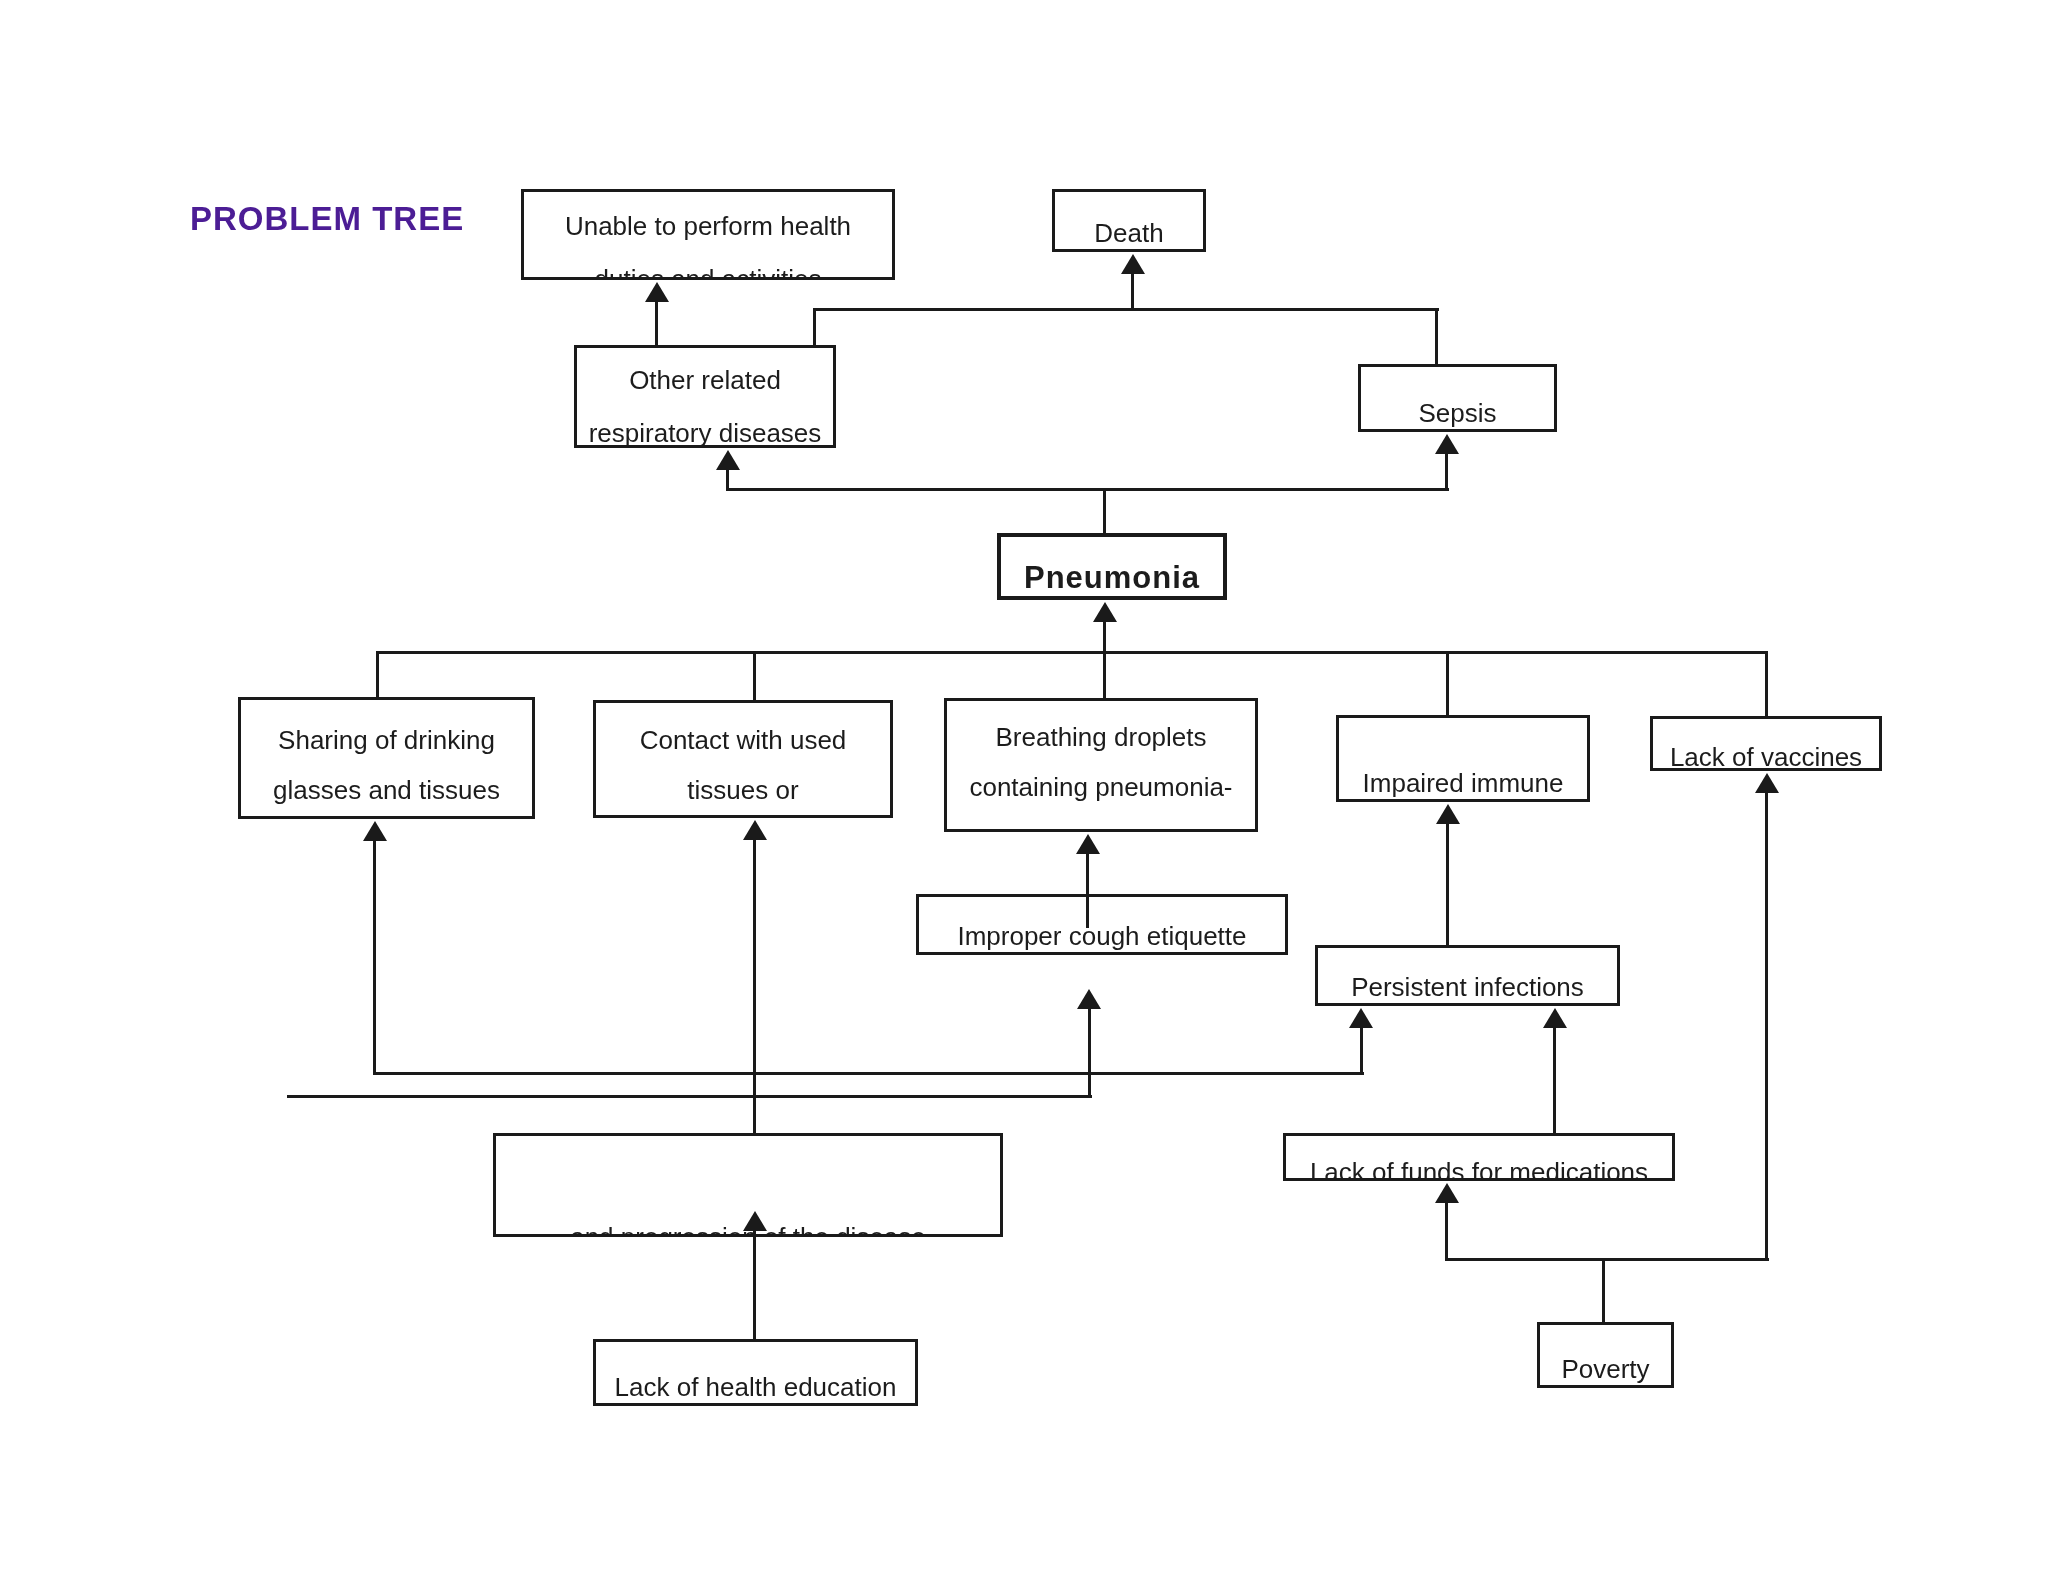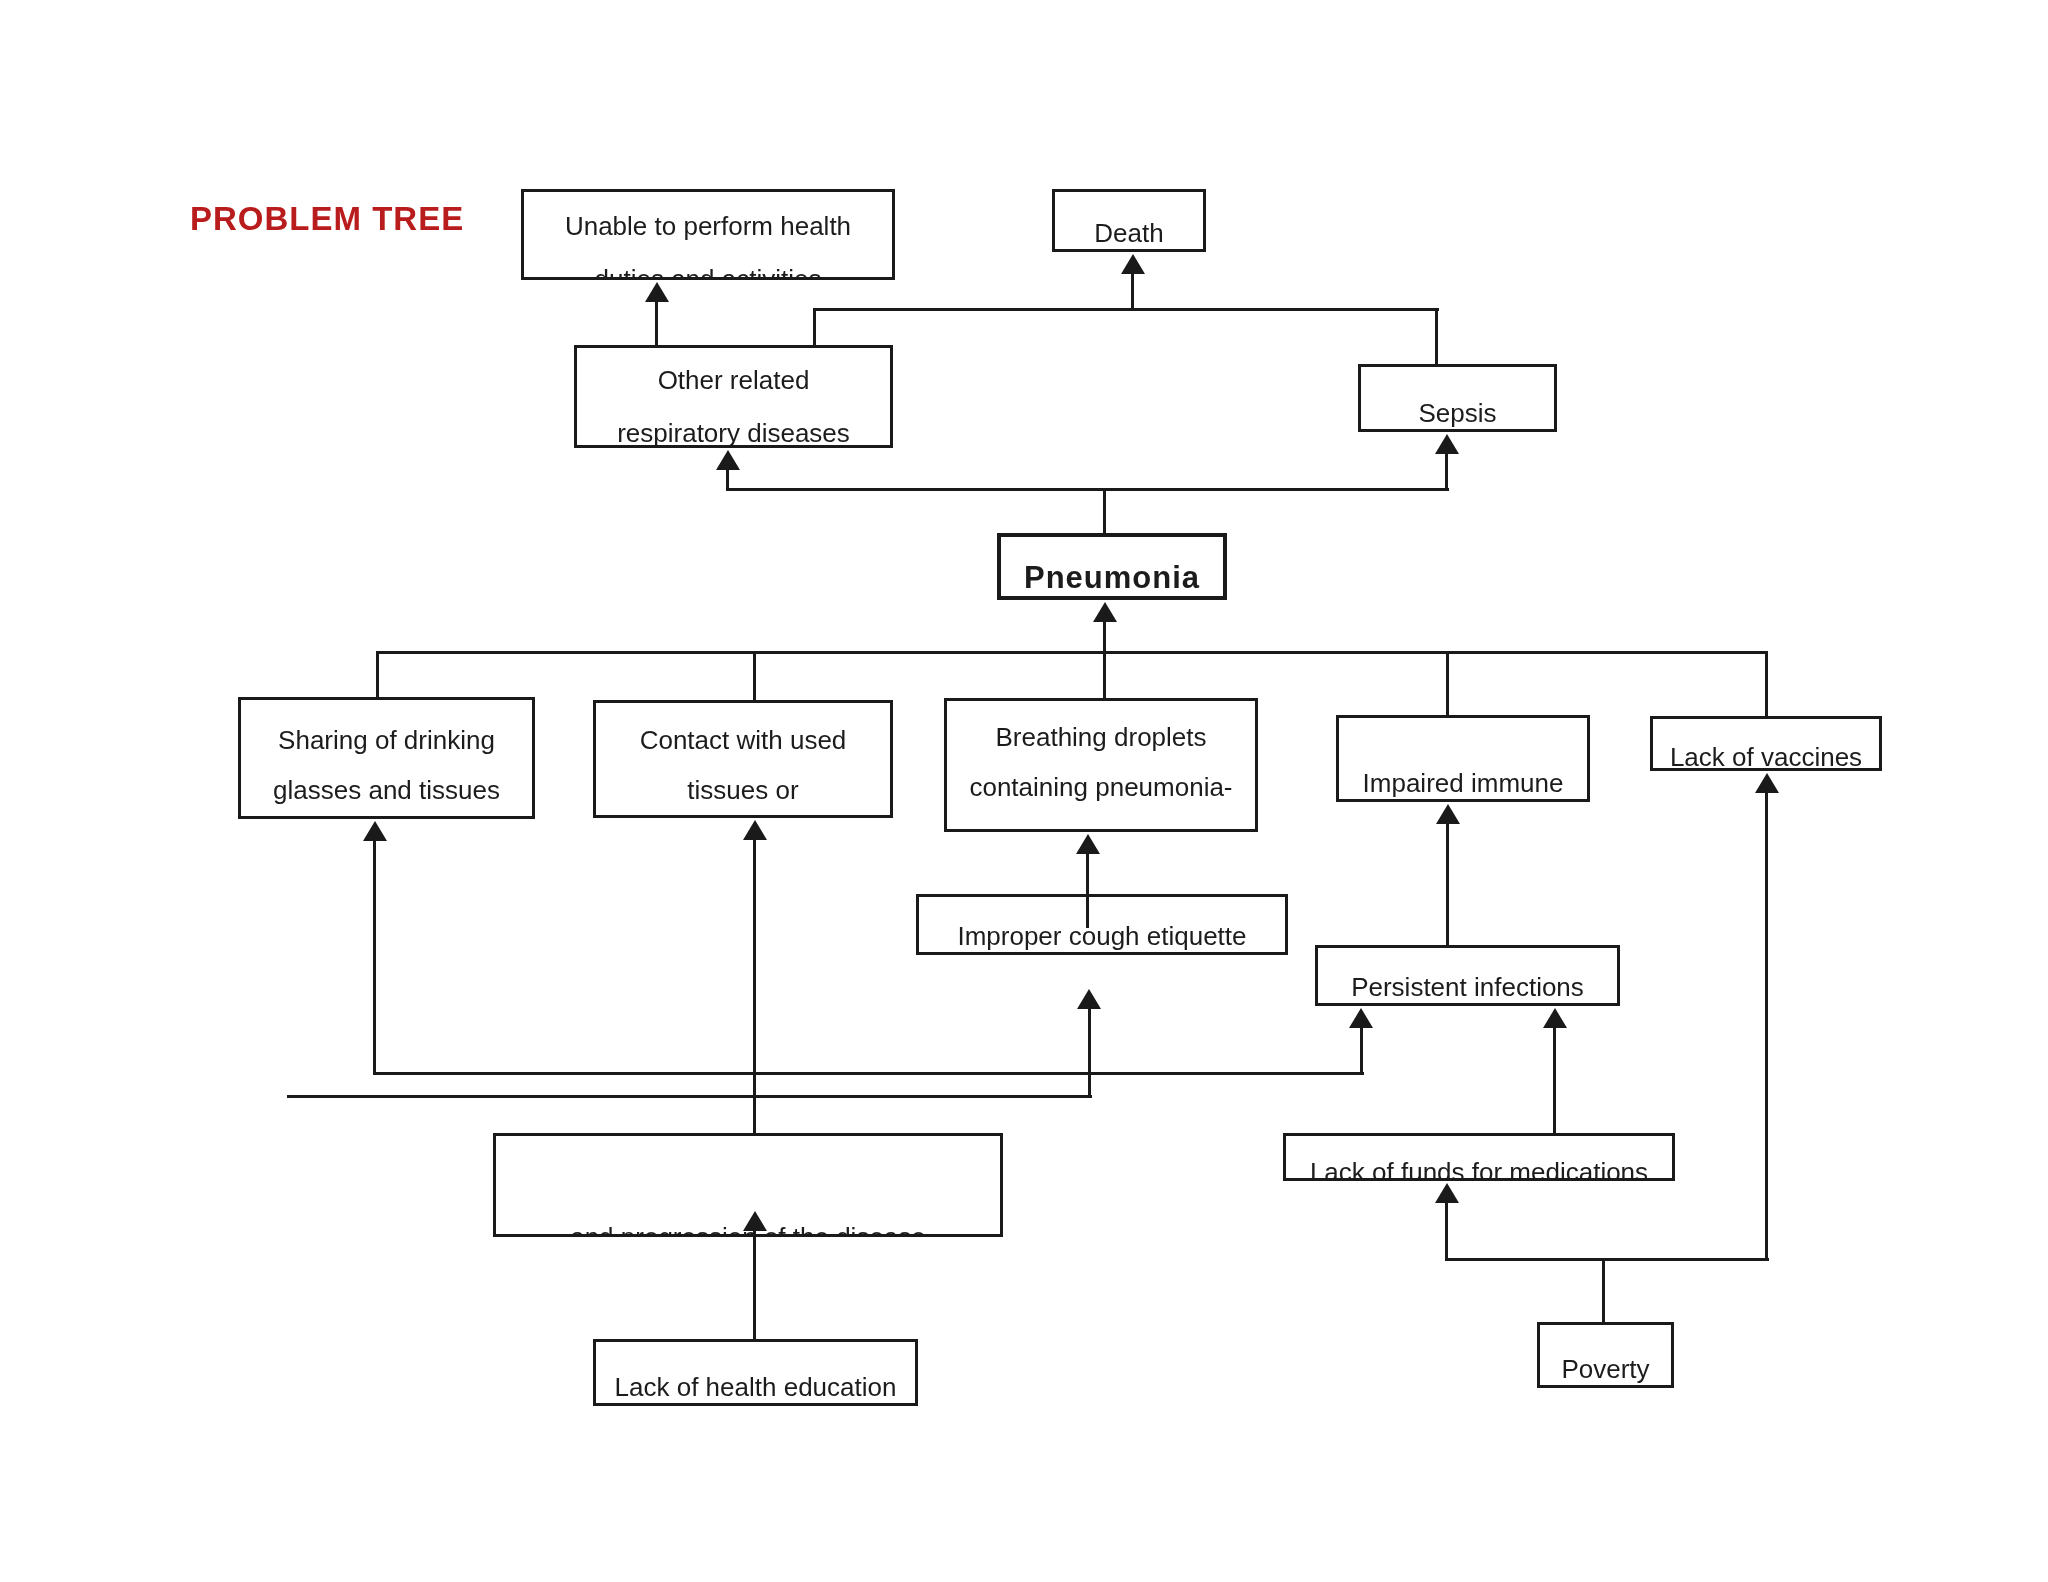--- a/index.html
+++ b/index.html
@@ -2,21 +2,21 @@
 <html><head>
 <meta charset="utf-8">
 <style>
   html,body{margin:0;padding:0}
   body{
     width:2048px;height:1582px;position:relative;background:#ffffff;
     font-family:"Liberation Sans", sans-serif;color:#1c1c1c;overflow:hidden;
   }
   .title{
     position:absolute;left:190px;top:200px;font-size:33px;font-weight:bold;
-    letter-spacing:1px;color:#b91c1c;white-space:nowrap;
+    letter-spacing:1px;color:#4c1d95;white-space:nowrap;
   }
   .box{
     position:absolute;background:#ffffff;border:3px solid #1a1a1a;
     box-sizing:border-box;overflow:hidden;z-index:1;
   }
   .box .tl{
     position:absolute;left:0;right:0;text-align:center;
     font-size:26px;line-height:30px;white-space:nowrap;
   }
   .center{display:flex;align-items:flex-end;justify-content:center;font-size:26px;white-space:nowrap}
@@ -35,21 +35,21 @@
 
 <div class="box" style="left:521px;top:189px;width:374px;height:91px">
   <span class="tl" style="top:19px">Unable to perform health</span>
   <span class="tl" style="top:72px">duties and activities</span>
 </div>
 
 <div class="box center" style="left:1052px;top:189px;width:154px;height:63px">
   <span>Death</span>
 </div>
 
-<div class="box" style="left:574px;top:345px;width:319px;height:103px">
+<div class="box" style="left:574px;top:345px;width:262px;height:103px">
   <span class="tl" style="top:17px">Other related</span>
   <span class="tl" style="top:70px">respiratory diseases</span>
 </div>
 
 <div class="box center" style="left:1358px;top:364px;width:199px;height:68px">
   <span>Sepsis</span>
 </div>
 
 <div class="box center core" style="left:997px;top:533px;width:230px;height:67px">
   <span>Pneumonia</span>

